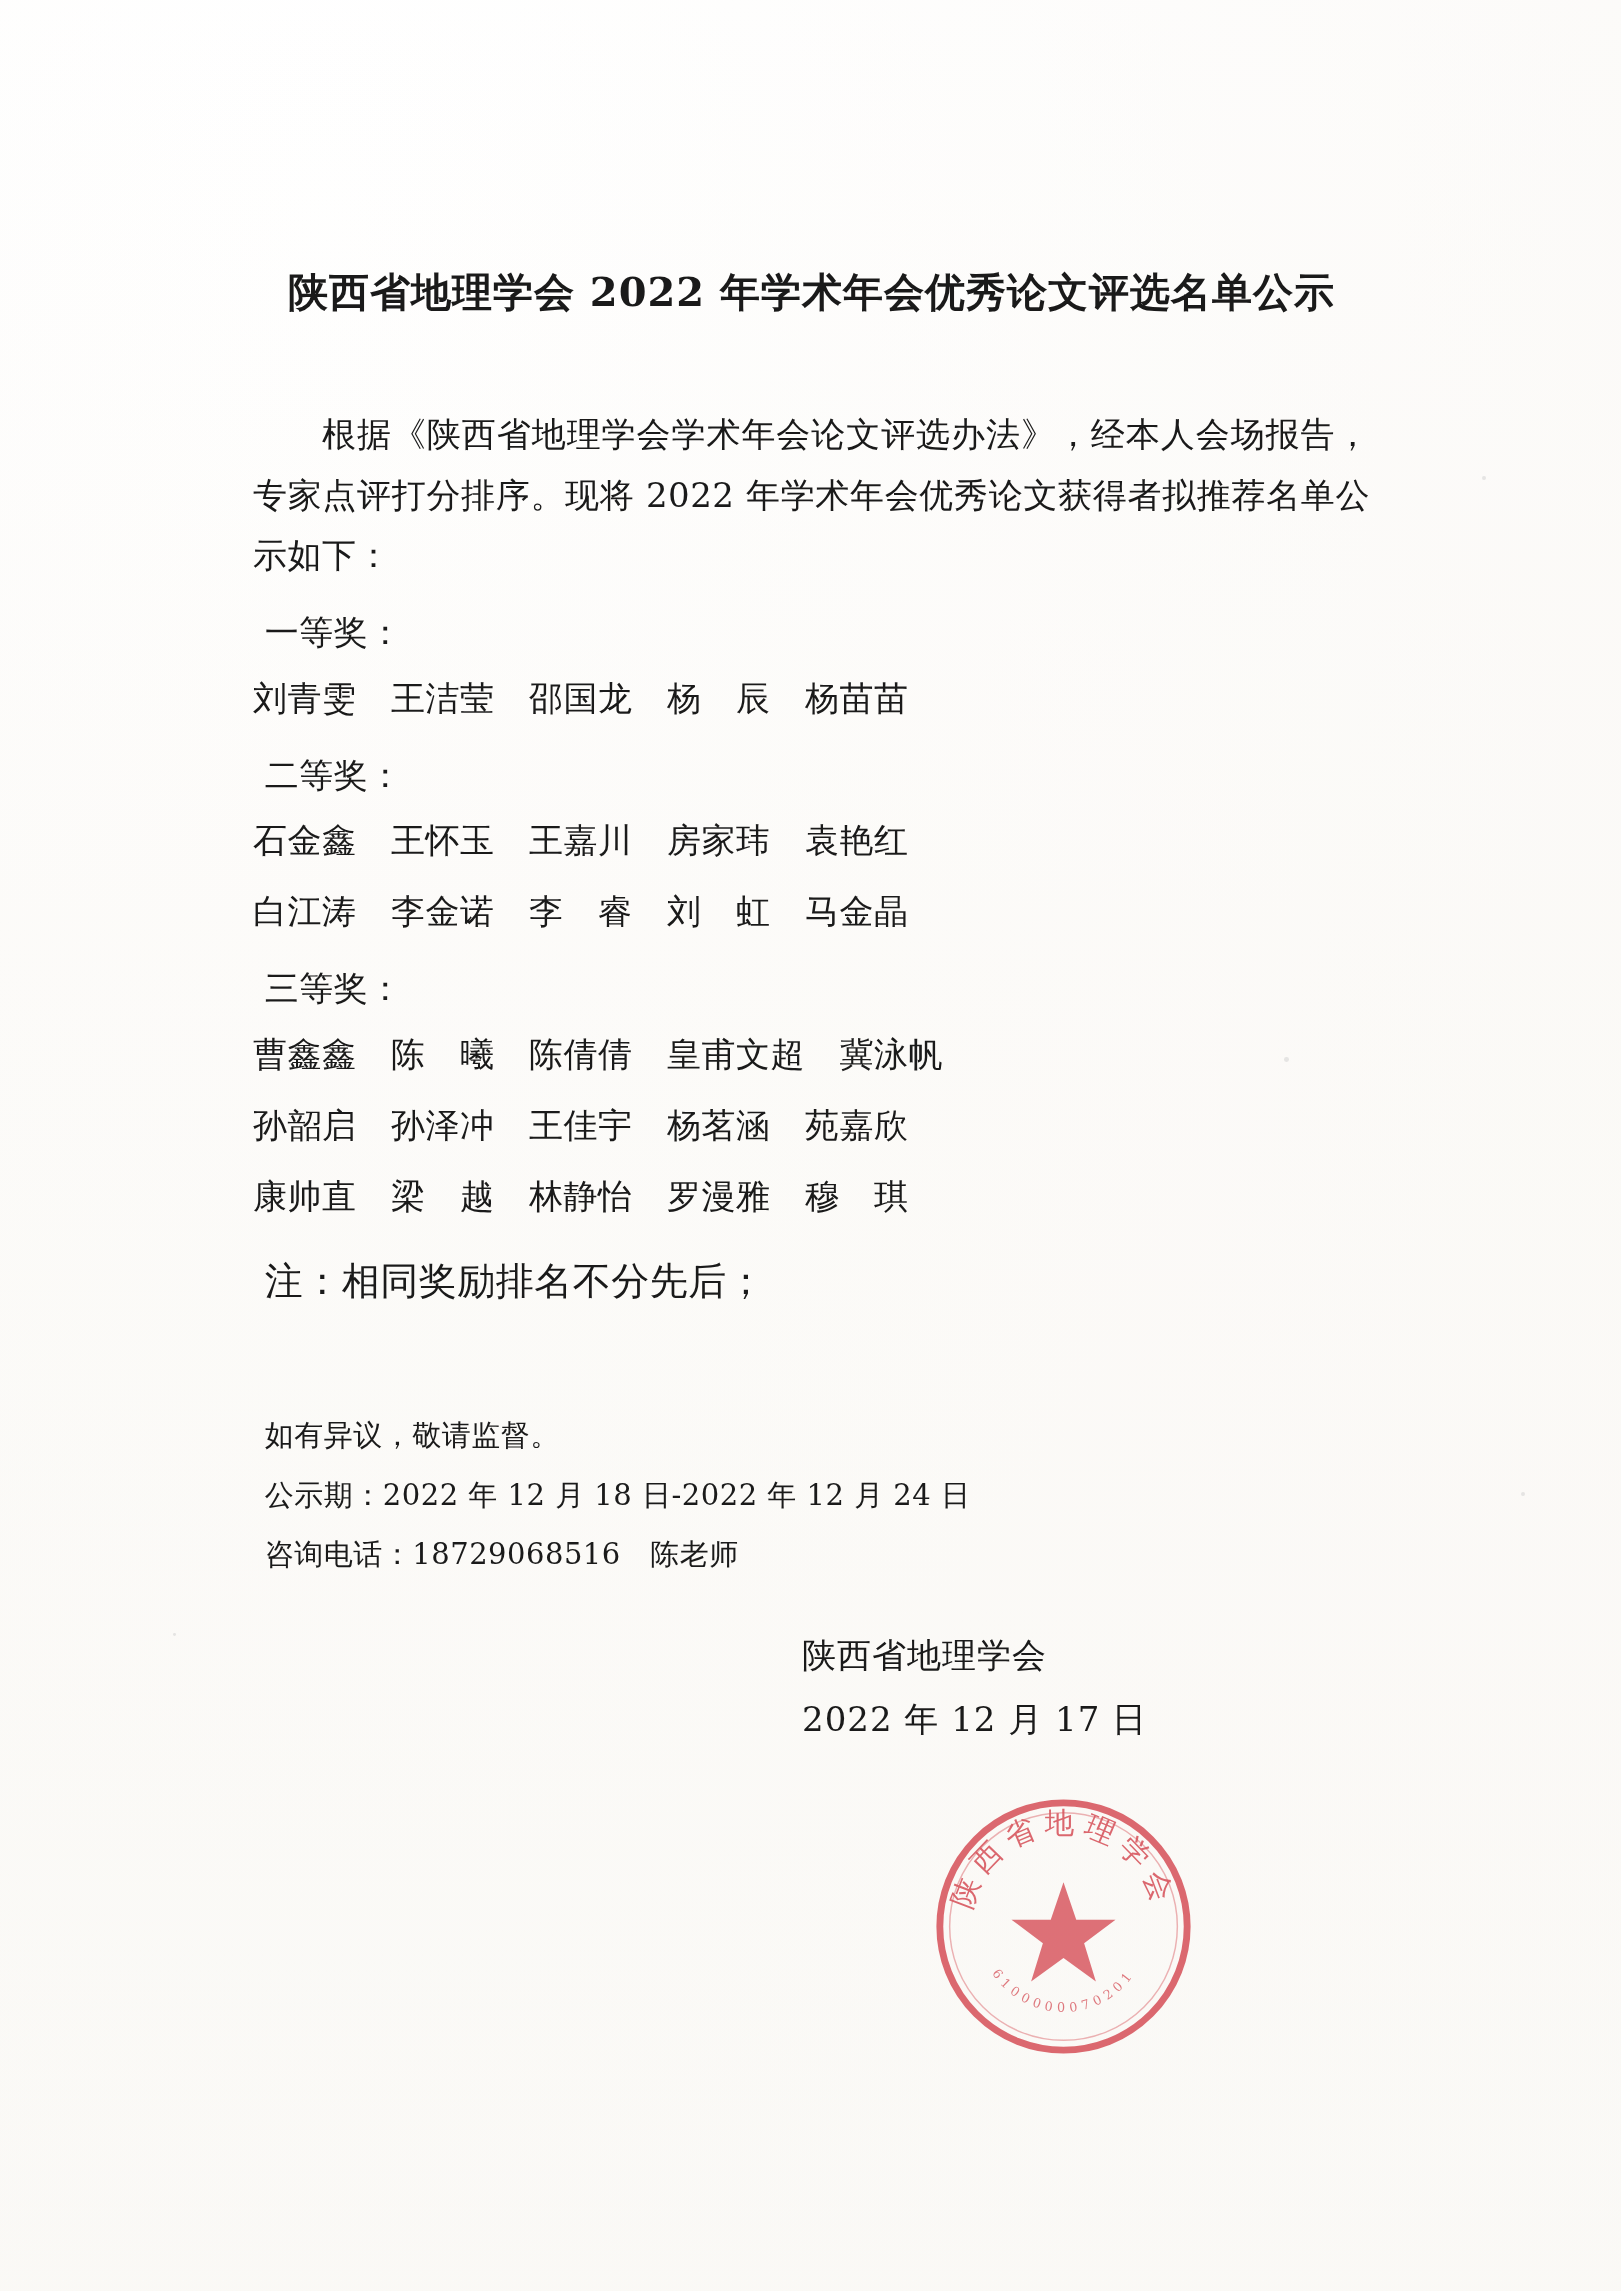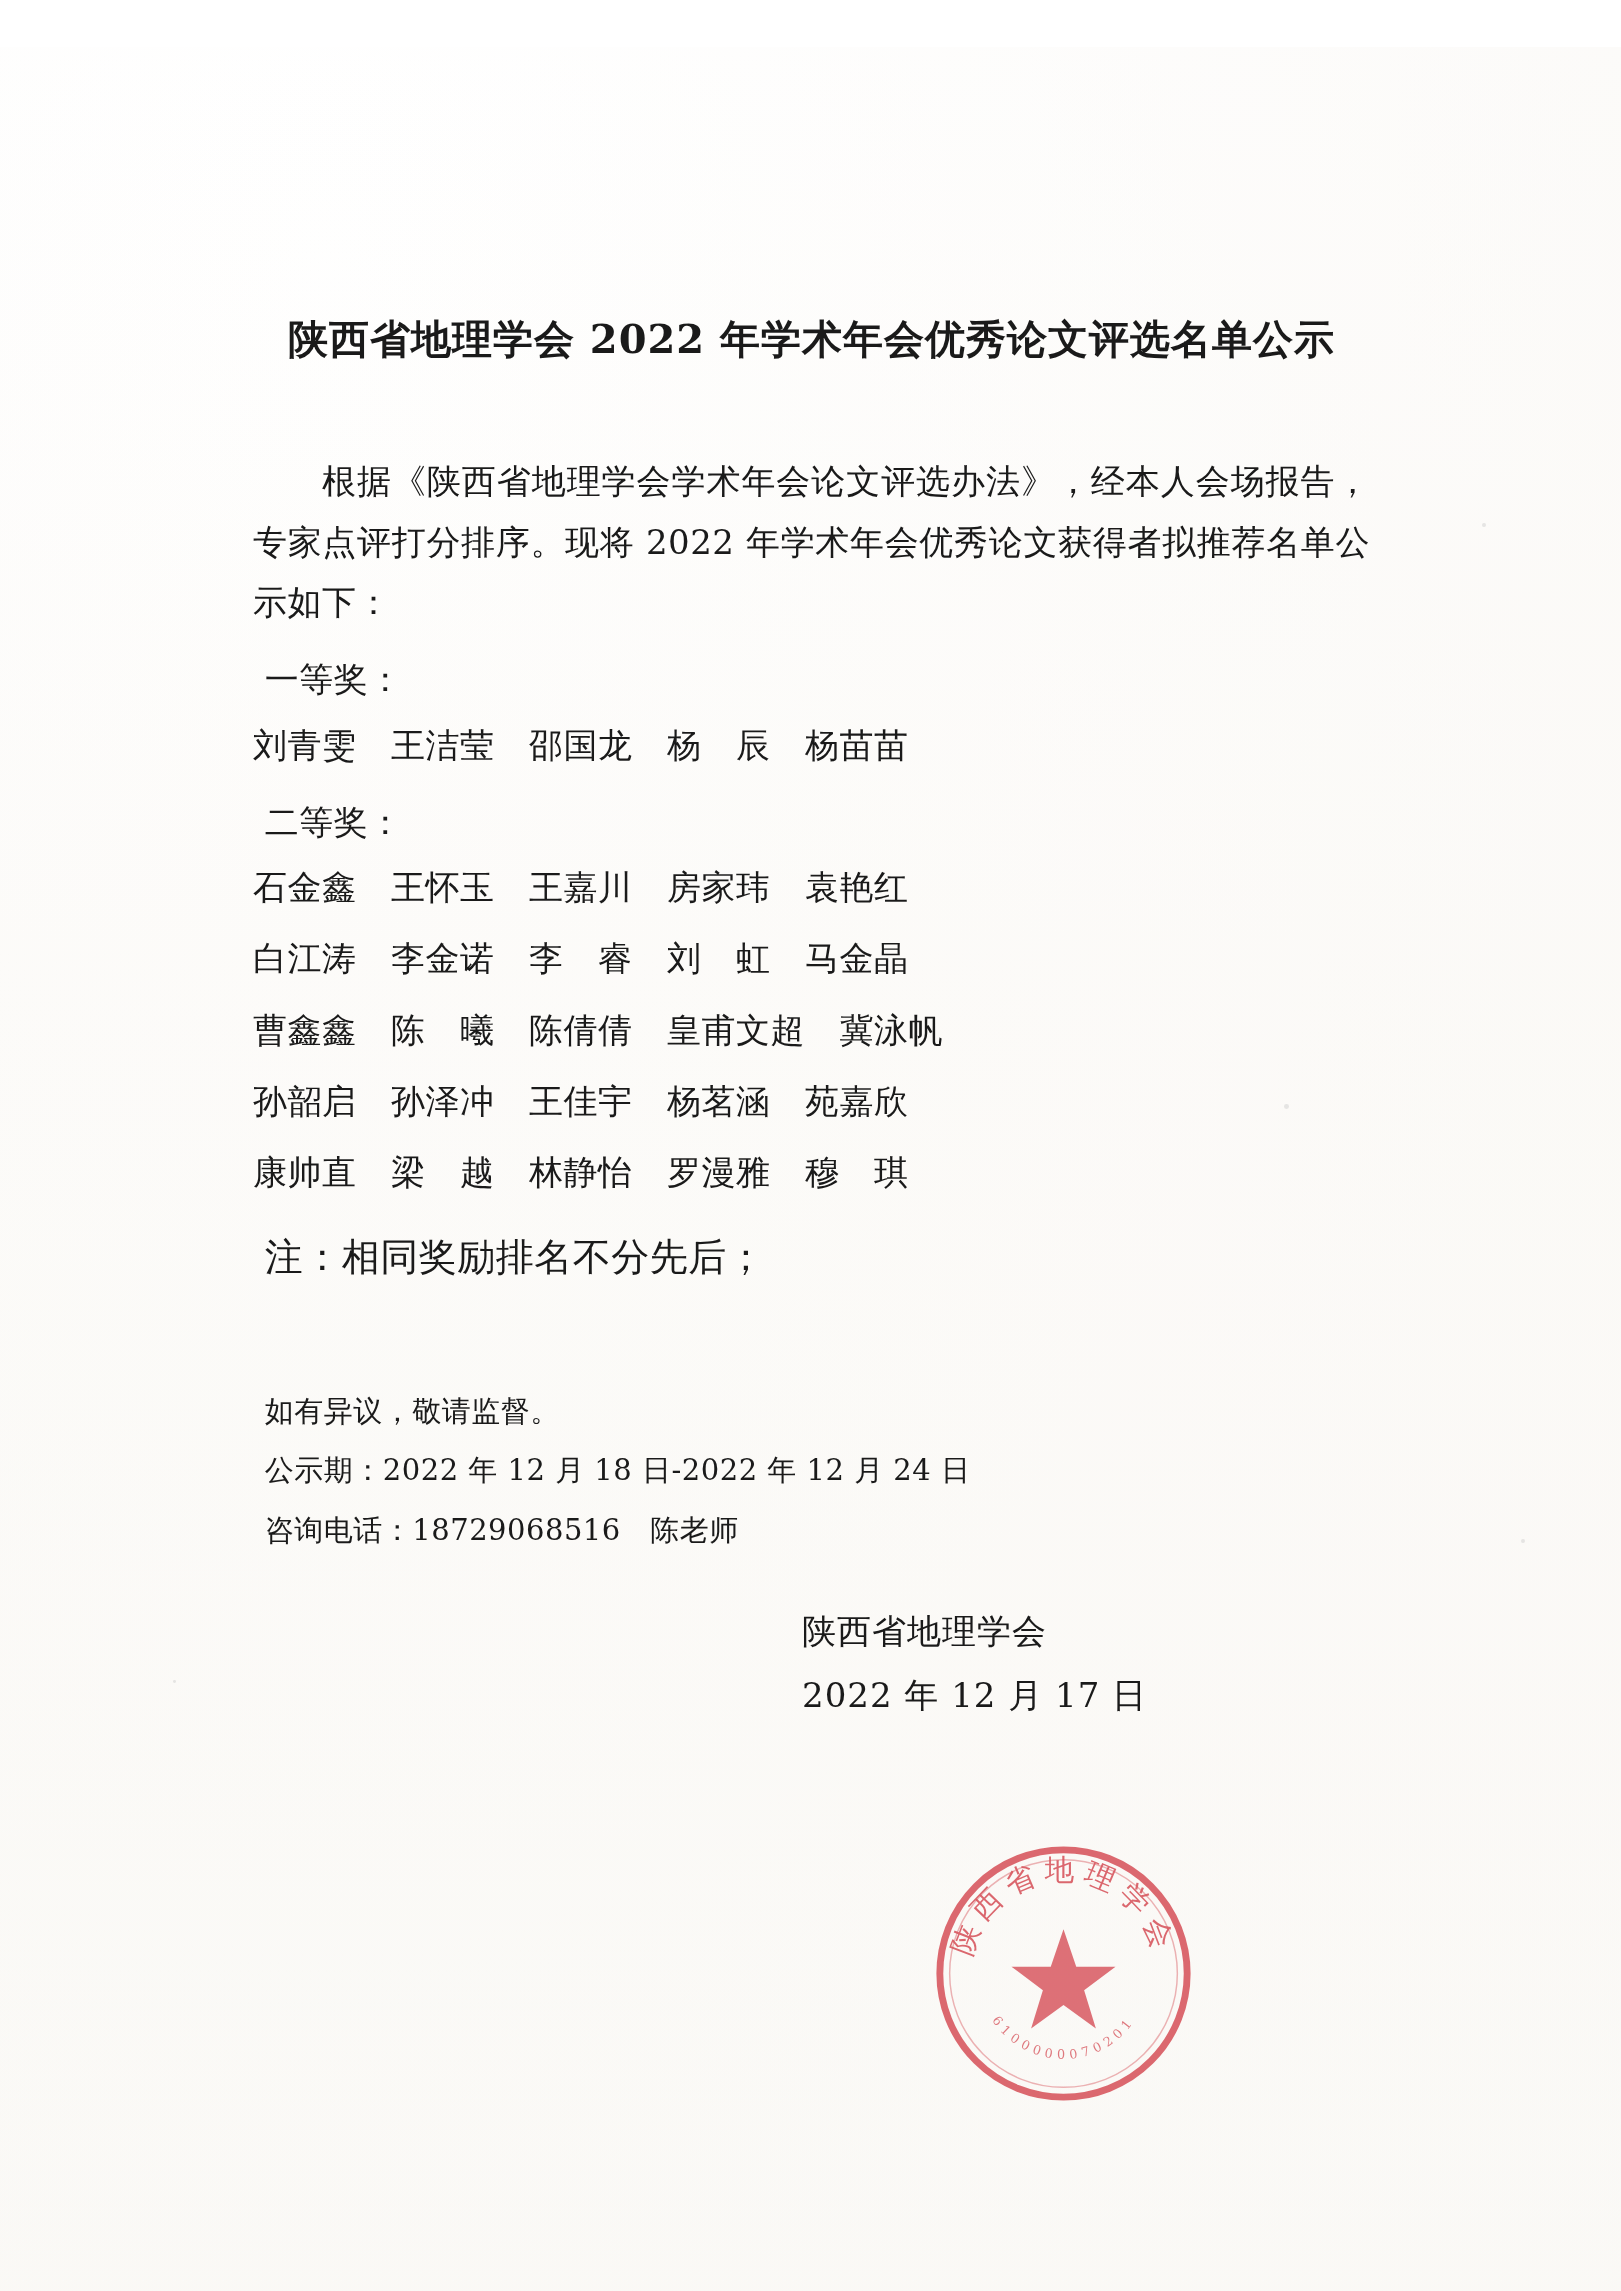--- a/index.html
+++ b/index.html
@@ -12,21 +12,20 @@
     height: 2292px;
     position: relative;
     font-family: "DejaVu Serif", "Liberation Serif", serif;
     color: #1a1a1a;
     overflow: hidden;
   }
   .page {
     position: absolute;
     inset: 0;
     background: #15803d;
-    margin-top: 47px;
   }
   
   .paper-tint {
     position: absolute;
     inset: 0;
     background:
       radial-gradient(ellipse at 20% 10%, rgba(255,255,255,0) 0%, rgba(250,248,245,0.6) 70%),
       linear-gradient(180deg, #ffffff 0%, #fdfcfa 40%, #fbfaf7 100%);
     pointer-events: none;
   }
@@ -136,20 +135,21 @@
 
     <p class="para indent">根据《陕西省地理学会学术年会论文评选办法》，经本人会场报告，专家点评打分排序。现将 2022 年学术年会优秀论文获得者拟推荐名单公示如下：</p>
 
     <p class="award-label">一等奖：</p>
     <p class="name-row">刘青雯　王洁莹　邵国龙　杨　辰　杨苗苗</p>
 
     <p class="award-label">二等奖：</p>
     <p class="name-row">石金鑫　王怀玉　王嘉川　房家玮　袁艳红</p>
     <p class="name-row">白江涛　李金诺　李　睿　刘　虹　马金晶</p>
 
+    <p class="award-label">三等奖：</p>
     <p class="name-row">曹鑫鑫　陈　曦　陈倩倩　皇甫文超　冀泳帆</p>
     <p class="name-row">孙韶启　孙泽冲　王佳宇　杨茗涵　苑嘉欣</p>
     <p class="name-row">康帅直　梁　越　林静怡　罗漫雅　穆　琪</p>
 
     <p class="note-row">注：相同奖励排名不分先后；</p>
 
     <div class="spacer"></div>
 
     <p class="closing">如有异议，敬请监督。</p>
     <p class="closing">公示期：2022 年 12 月 18 日-2022 年 12 月 24 日</p>

